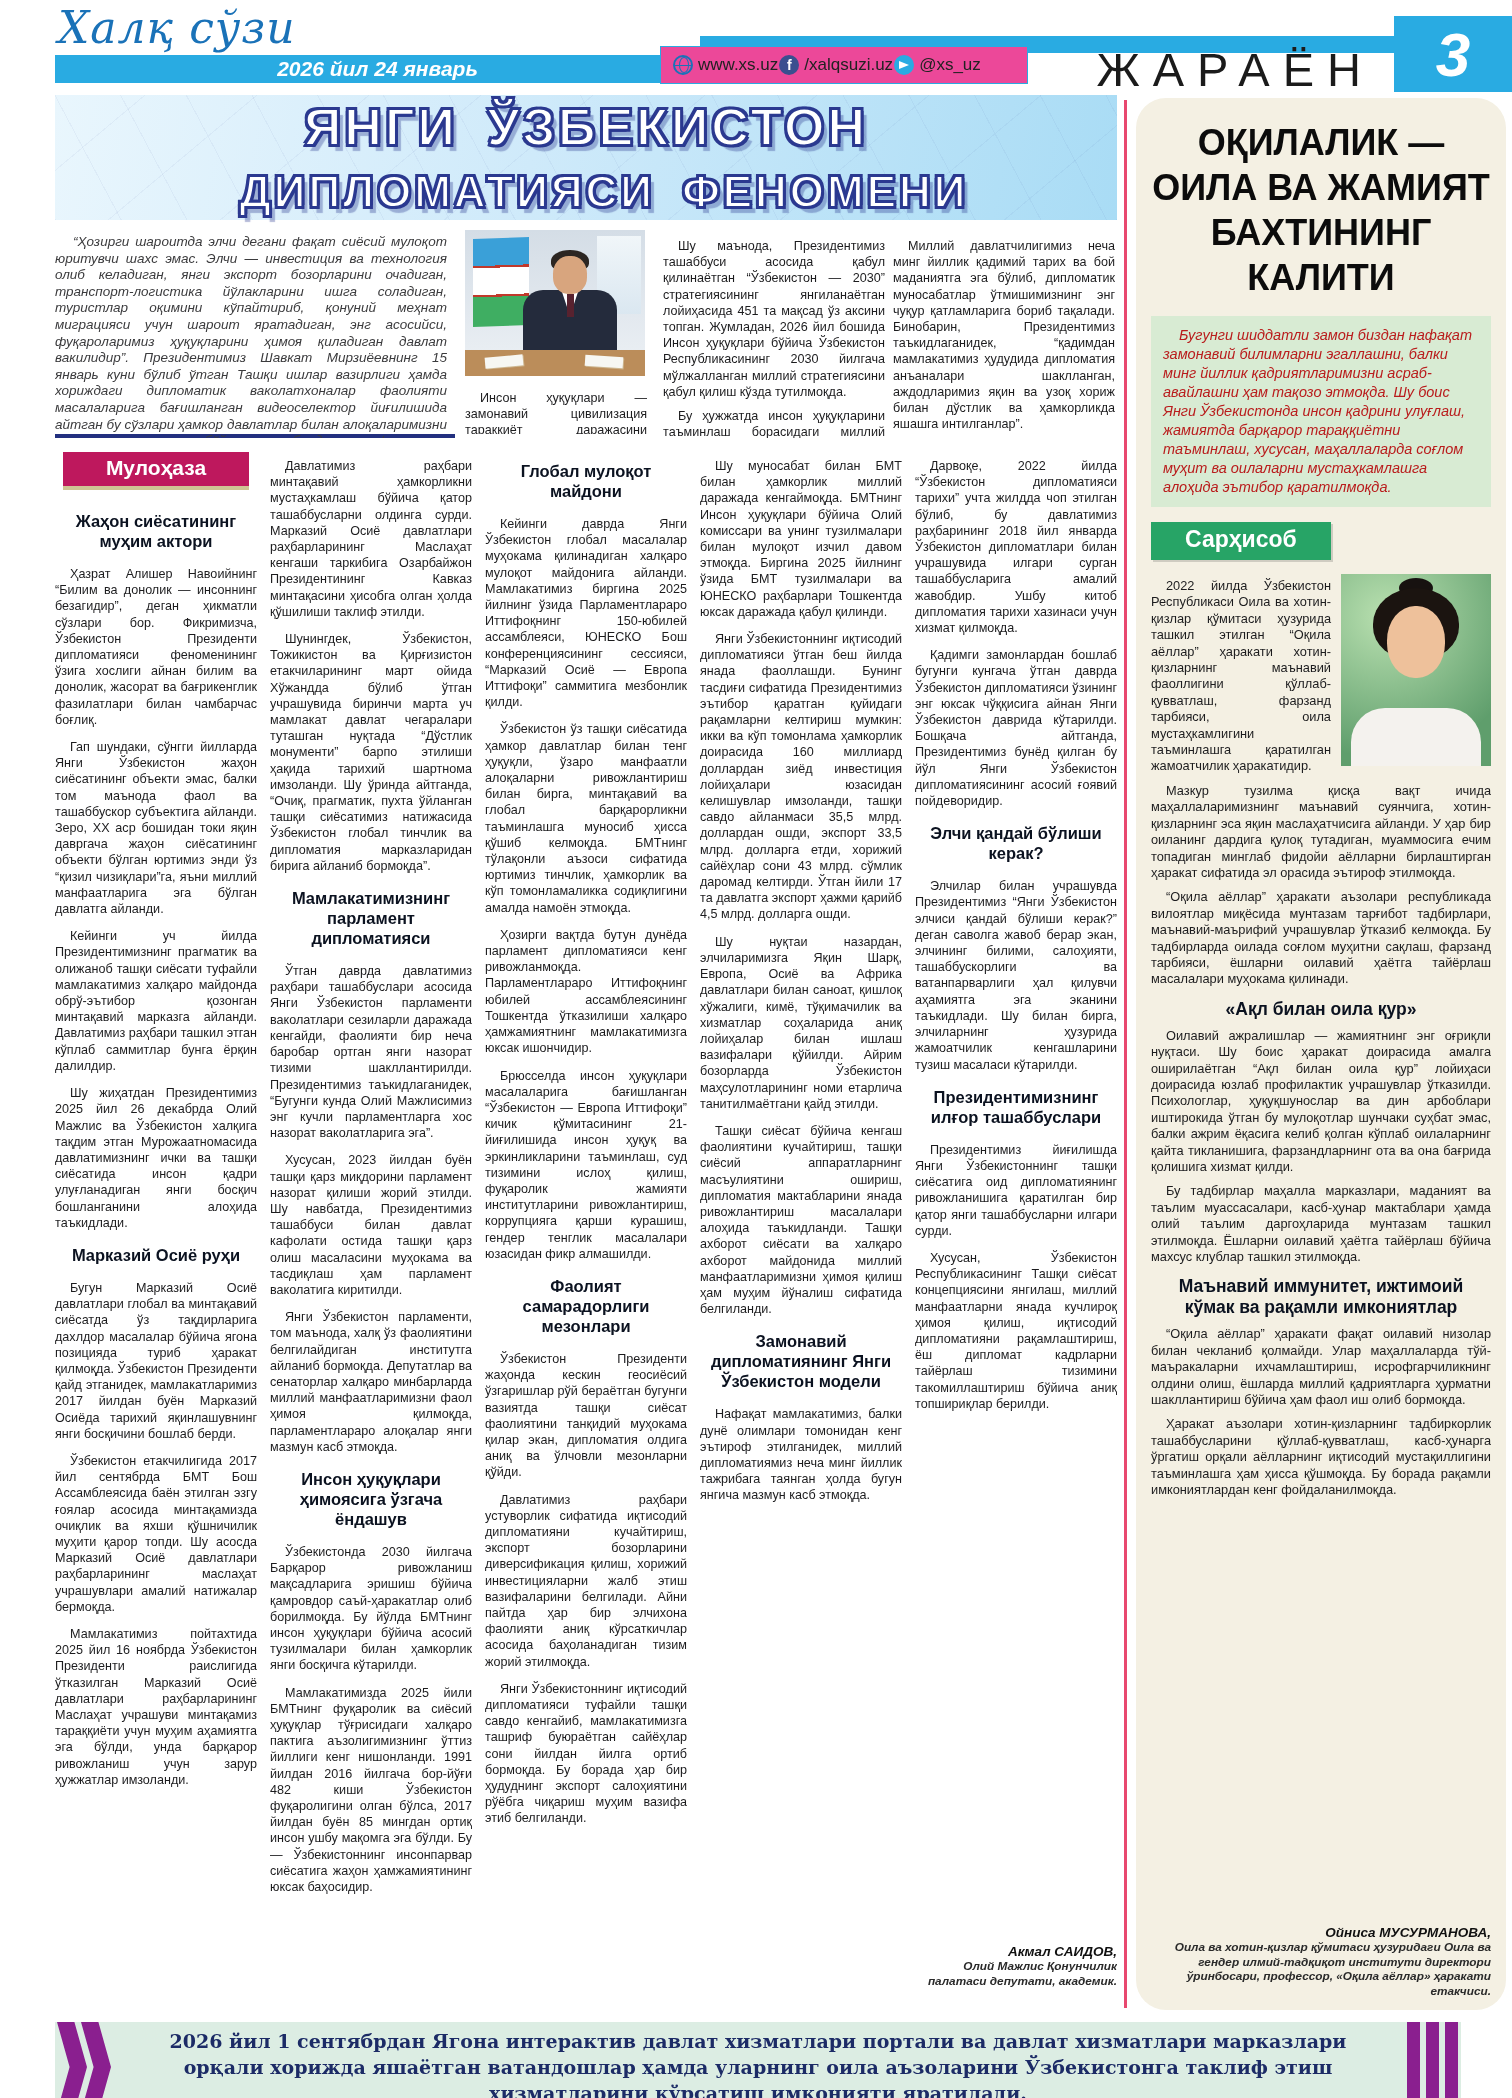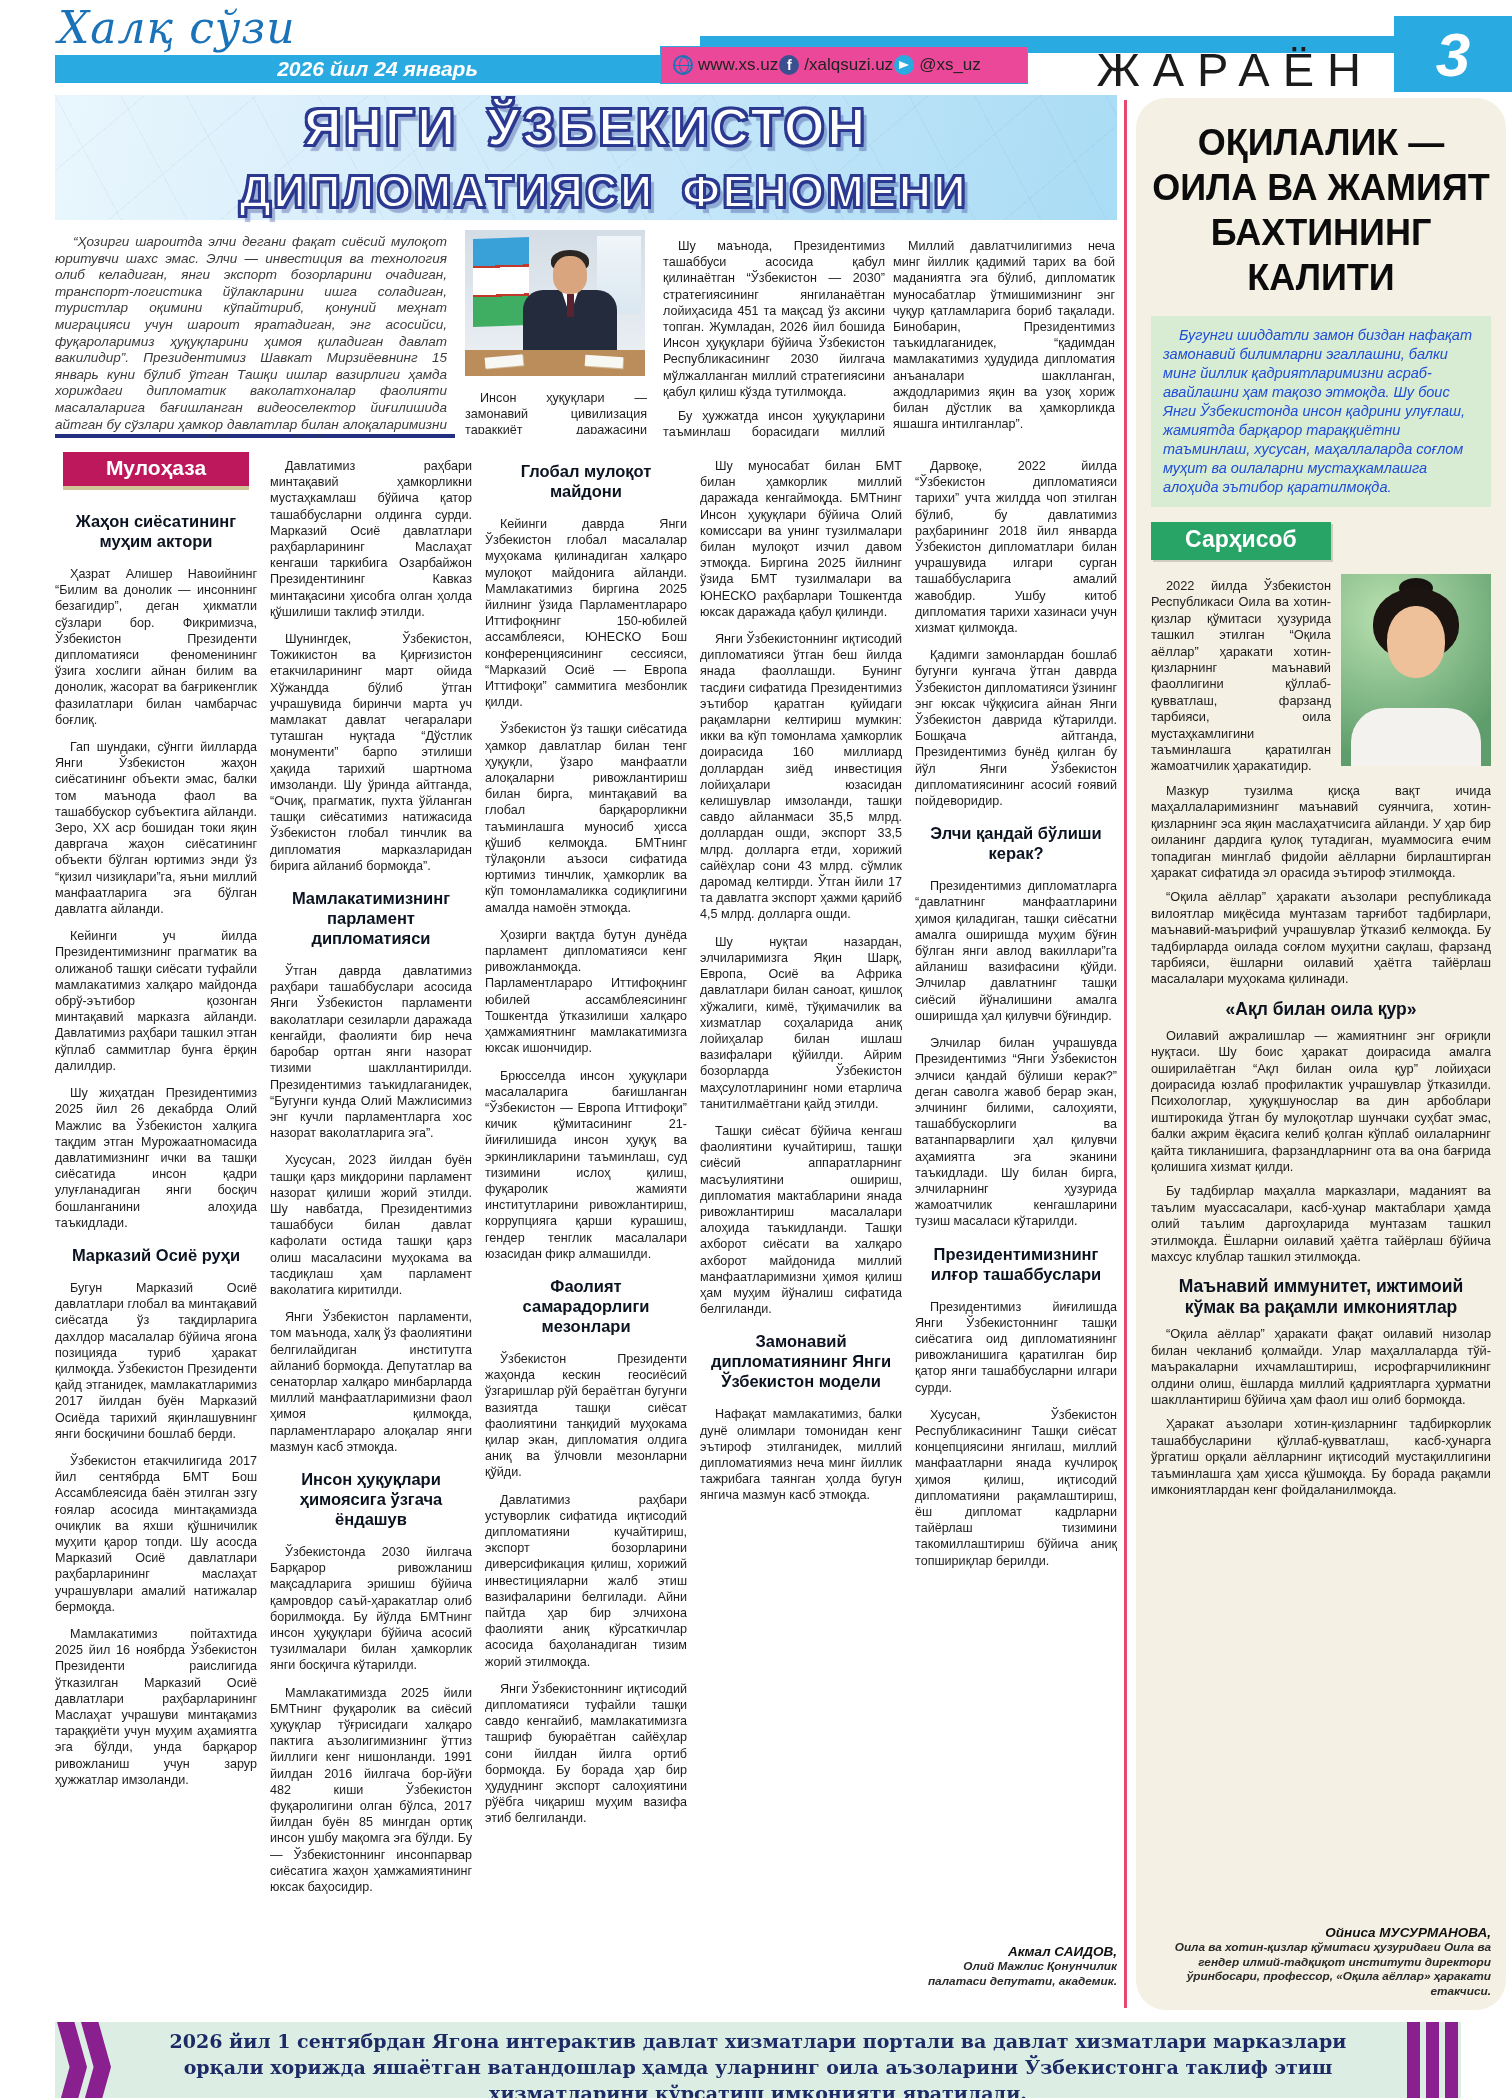--- a/index.html
+++ b/index.html
@@ -58,21 +58,21 @@
   .col-head { font-size:16.5px; line-height:20px; font-weight:700; text-align:center; color:#0b1220; margin:11px 2px 7px; }
   .body-p { font-size:12.6px; line-height:16.2px; text-align:justify; text-indent:15px; margin:8px 0 3px; color:#1c1c1e; }
   .byline { margin-top:auto; padding-top:12px; text-align:right; }
   .byline-name { font-style:italic; font-weight:700; font-size:13.5px; color:#101010; }
   .byline-role { font-style:italic; font-weight:700; font-size:11.8px; line-height:14.5px; color:#2a2a2a; }
 
   
   .sb-rule { position:absolute; left:1124px; top:100px; width:3px; height:1908px; background:#e8486f; }
   .sidebar { position:absolute; left:1136px; top:98px; width:370px; height:1912px; background:#f4f0e3; padding:8px 15px 12px; display:flex; flex-direction:column; overflow:hidden;border-radius:30px; }
   .sb-head { font-size:36px; line-height:45px; font-weight:700; text-align:center; color:#0c0c0c; margin:14px 0 16px; }
-  .sb-intro { background:#d8ebd3; font-style:italic; font-size:14.5px; line-height:19px; padding:10px 12px; color:#1d4ed8; text-align:left; text-indent:16px; }
+  .sb-intro { background:#d8ebd3; font-style:italic; font-size:14.5px; line-height:19px; padding:10px 12px; color:#b91c1c; text-align:left; text-indent:16px; }
   .sb-label { align-self:flex-start; background:#27a466; color:#fff; font-weight:700; font-size:23px; padding:4px 34px 7px; margin:15px 0 10px; box-shadow:2px 2px 0 rgba(0,0,0,.15); }
   .sb-flow { flex:1 1 auto; overflow:hidden; }
   .sb-flow .body-p { font-size:12.8px; line-height:16.4px; }
   .sb-flow .col-head { font-size:17.5px; line-height:21px; }
   .sb-photo { float:right; width:150px; height:192px; margin:4px 0 8px 10px; position:relative; overflow:hidden; background:radial-gradient(circle at 30% 22%,#b9e0b0,#5f9e6c 78%); }
   .w-bun { position:absolute; top:4px; left:58px; width:34px; height:20px; background:#171210; border-radius:50%; }
   .w-hair { position:absolute; top:14px; left:32px; width:86px; height:72px; background:#1b1410; border-radius:50% 50% 46% 46%; }
   .w-face { position:absolute; top:32px; left:46px; width:58px; height:72px; background:#eec19b; border-radius:48%; }
   .w-body { position:absolute; bottom:0; left:10px; width:130px; height:58px; background:#f4f2ee; border-radius:34px 34px 0 0; }
   .sb-byline { margin-top:auto; text-align:right; padding-top:10px; }
@@ -182,21 +182,20 @@
         <p class="body-p">Янги Ўзбекистоннинг иқтисодий дипломатияси ўтган беш йилда янада фаоллашди. Бунинг тасдиғи сифатида Президентимиз эътибор қаратган қуйидаги рақамларни келтириш мумкин: икки ва кўп томонлама ҳамкорлик доирасида 160 миллиард доллардан зиёд инвестиция лойиҳалари юзасидан келишувлар имзоланди, ташқи савдо айланмаси 35,5 млрд. доллардан ошди, экспорт 33,5 млрд. долларга етди, хорижий сайёҳлар сони 43 млрд. сўмлик даромад келтирди. Ўтган йили 17 та давлатга экспорт ҳажми қарийб 4,5 млрд. долларга ошди.</p>
         <p class="body-p">Шу нуқтаи назардан, элчиларимизга Яқин Шарқ, Европа, Осиё ва Африка давлатлари билан саноат, қишлоқ хўжалиги, кимё, тўқимачилик ва хизматлар соҳаларида аниқ лойиҳалар билан ишлаш вазифалари қўйилди. Айрим бозорларда Ўзбекистон маҳсулотларининг номи етарлича танитилмаётгани қайд этилди.</p>
         <p class="body-p">Ташқи сиёсат бўйича кенгаш фаолиятини кучайтириш, ташқи сиёсий аппаратларнинг масъулиятини ошириш, дипломатия мактабларини янада ривожлантириш масалалари алоҳида таъкидланди. Ташқи ахборот сиёсати ва халқаро ахборот майдонида миллий манфаатларимизни ҳимоя қилиш ҳам муҳим йўналиш сифатида белгиланди.</p>
         <h3 class="col-head">Замонавий дипломатиянинг Янги Ўзбекистон модели</h3>
         <p class="body-p">Нафақат мамлакатимиз, балки дунё олимлари томонидан кенг эътироф этилганидек, миллий дипломатиямиз неча минг йиллик тажрибага таянган ҳолда бугун янгича мазмун касб этмоқда.</p>
       </div>
     <div class="mcol">
         <p class="body-p">Дарвоқе, 2022 йилда “Ўзбекистон дипломатияси тарихи” учта жилдда чоп этилган бўлиб, бу давлатимиз раҳбарининг 2018 йил январда Ўзбекистон дипломатлари билан учрашувида илгари сурган ташаббусларига амалий жавобдир. Ушбу китоб дипломатия тарихи хазинаси учун хизмат қилмоқда.</p>
         <p class="body-p">Қадимги замонлардан бошлаб бугунги кунгача ўтган даврда Ўзбекистон дипломатияси ўзининг энг юксак чўққисига айнан Янги Ўзбекистон даврида кўтарилди. Бошқача айтганда, Президентимиз бунёд қилган бу йўл Янги Ўзбекистон дипломатиясининг асосий ғоявий пойдеворидир.</p>
         <h3 class="col-head">Элчи қандай бўлиши керак?</h3>
-        <p class="body-p">Президентимиз дипломатларга “давлатнинг манфаатларини ҳимоя қиладиган, ташқи сиёсатни амалга оширишда муҳим бўғин бўлган янги авлод вакиллари”га айланиш вазифасини қўйди. Элчилар давлатнинг ташқи сиёсий йўналишини амалга оширишда ҳал қилувчи бўғиндир.</p>
         <p class="body-p">Элчилар билан учрашувда Президентимиз “Янги Ўзбекистон элчиси қандай бўлиши керак?” деган саволга жавоб берар экан, элчининг билими, салоҳияти, ташаббускорлиги ва ватанпарварлиги ҳал қилувчи аҳамиятга эга эканини таъкидлади. Шу билан бирга, элчиларнинг ҳузурида жамоатчилик кенгашларини тузиш масаласи кўтарилди.</p>
         <h3 class="col-head">Президентимизнинг илғор ташаббуслари</h3>
         <p class="body-p">Президентимиз йиғилишда Янги Ўзбекистоннинг ташқи сиёсатига оид дипломатиянинг ривожланишига қаратилган бир қатор янги ташаббусларни илгари сурди.</p>
         <p class="body-p">Хусусан, Ўзбекистон Республикасининг Ташқи сиёсат концепциясини янгилаш, миллий манфаатларни янада кучлироқ ҳимоя қилиш, иқтисодий дипломатияни рақамлаштириш, ёш дипломат кадрларни тайёрлаш тизимини такомиллаштириш бўйича аниқ топшириқлар берилди.</p>
         <div class="byline">
           <div class="byline-name">Акмал САИДОВ,</div>
           <div class="byline-role">Олий Мажлис Қонунчилик палатаси депутати, академик.</div>
         </div>
       </div>
   </div>

